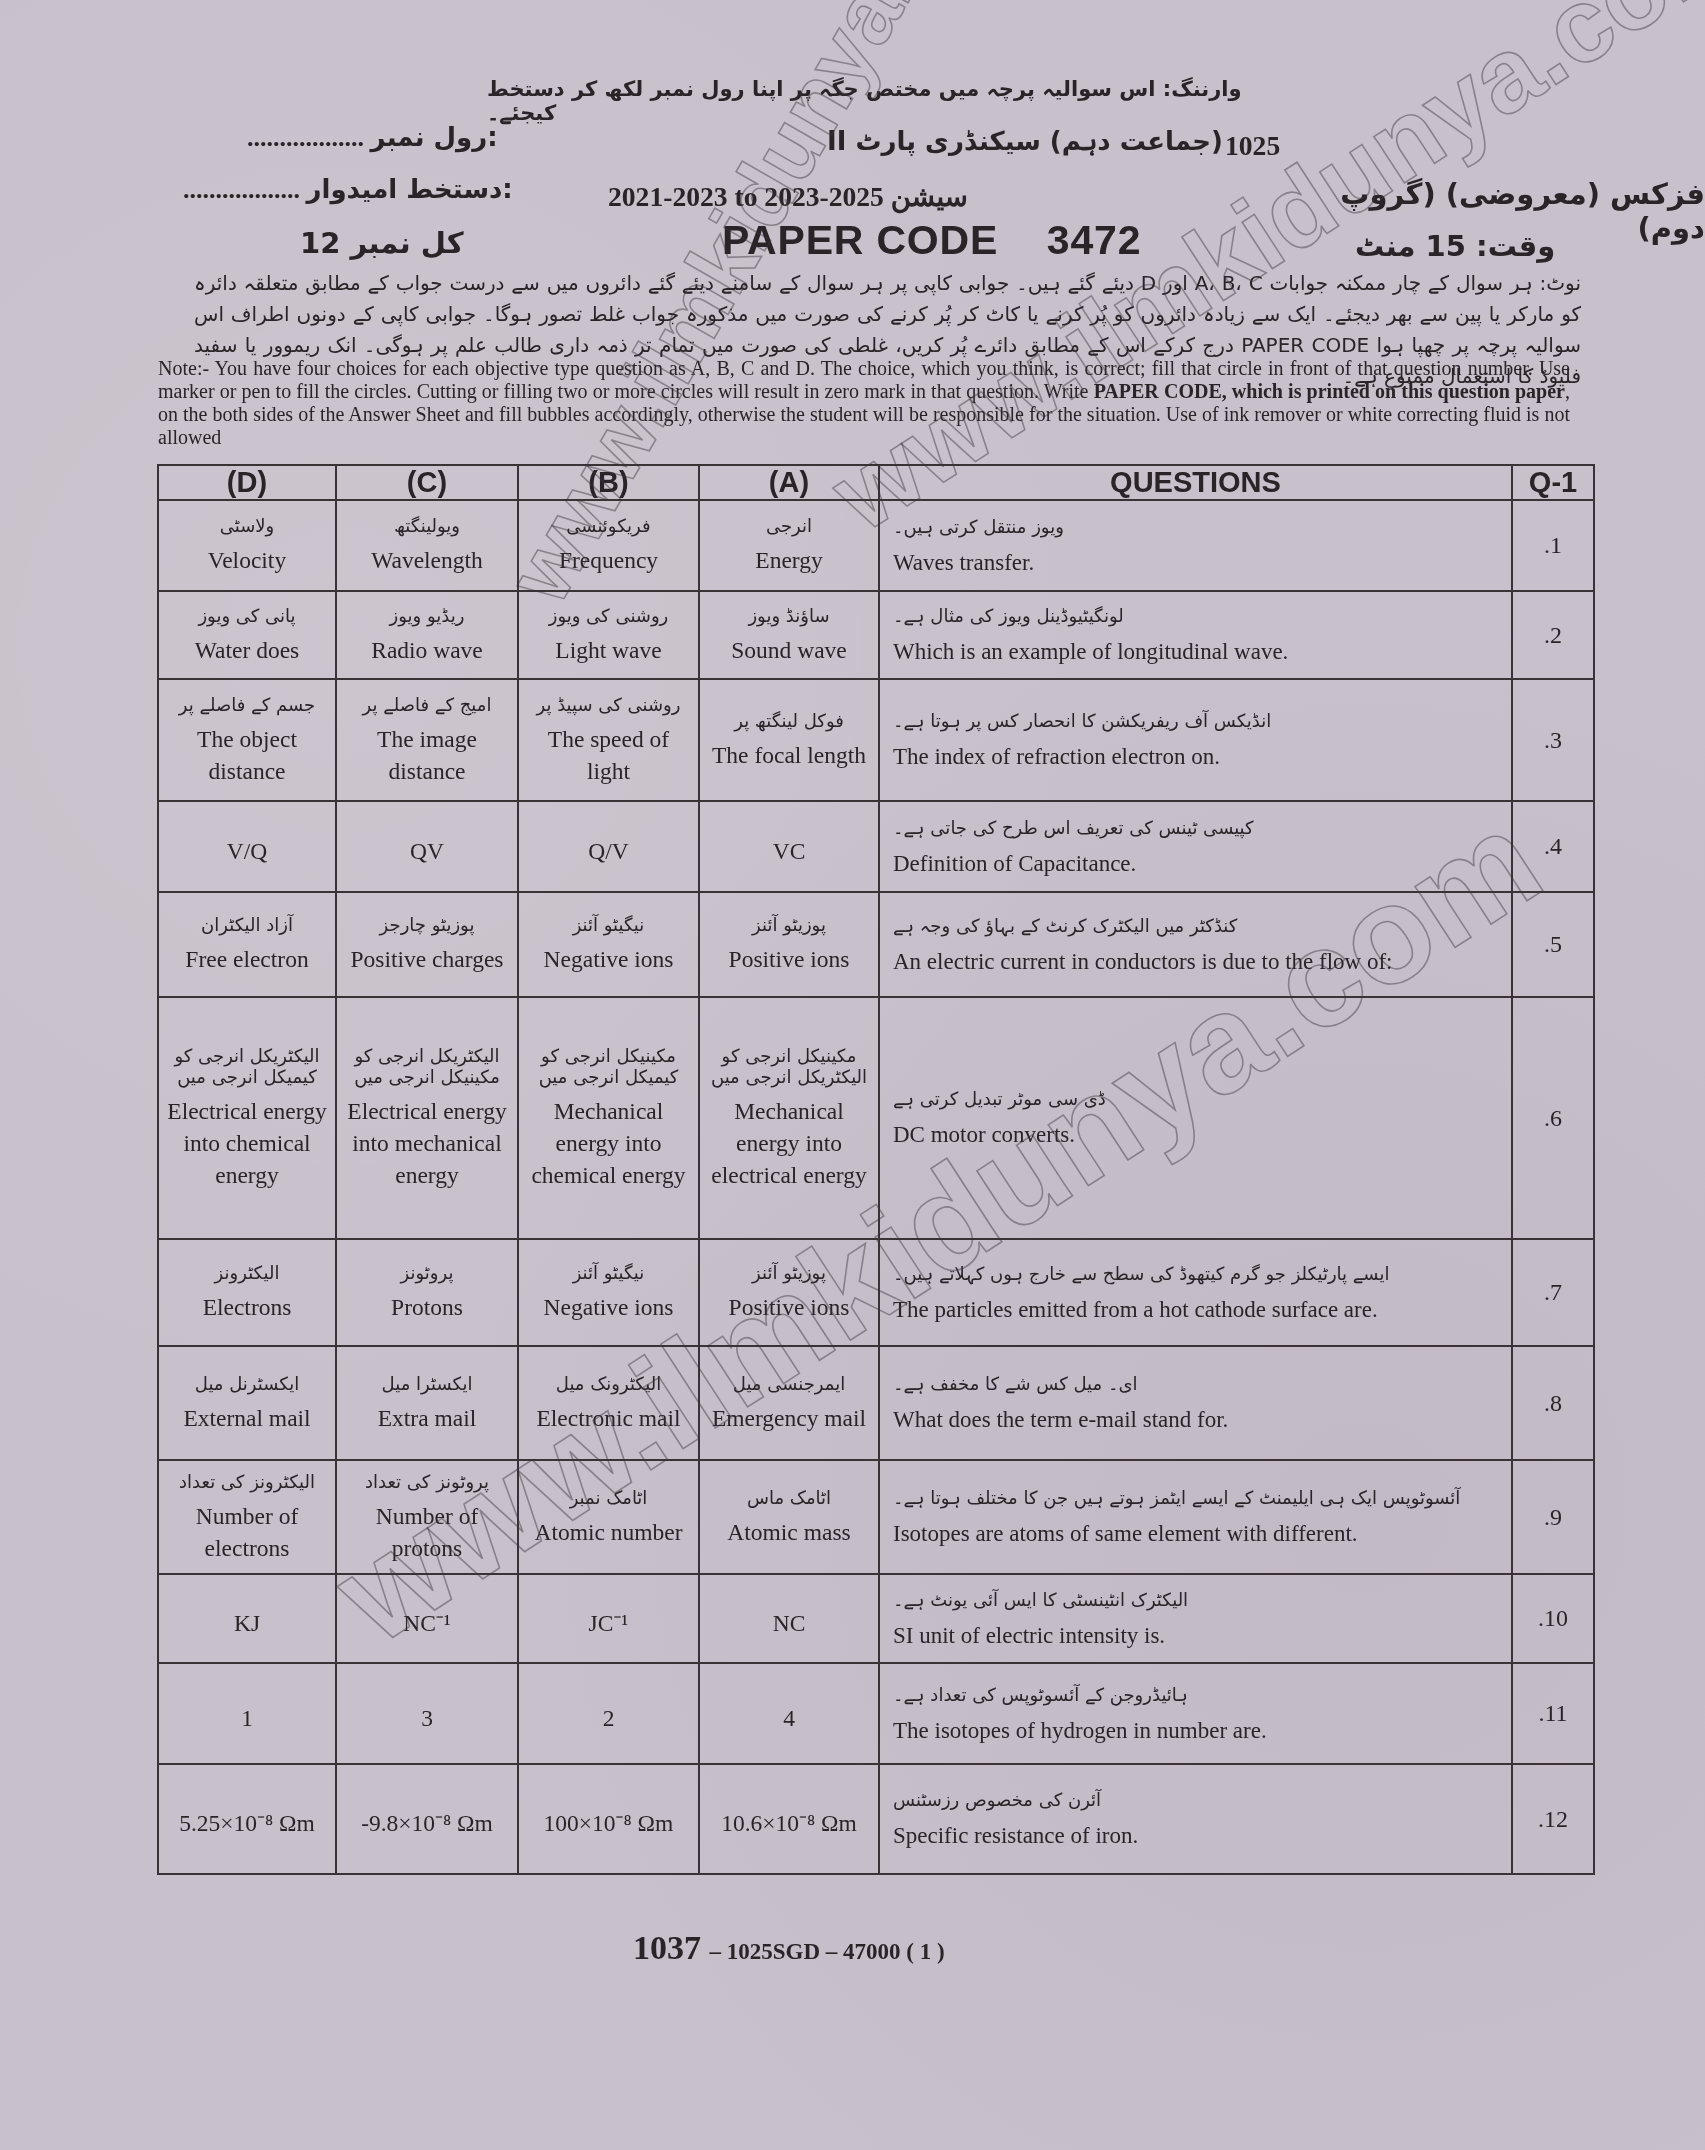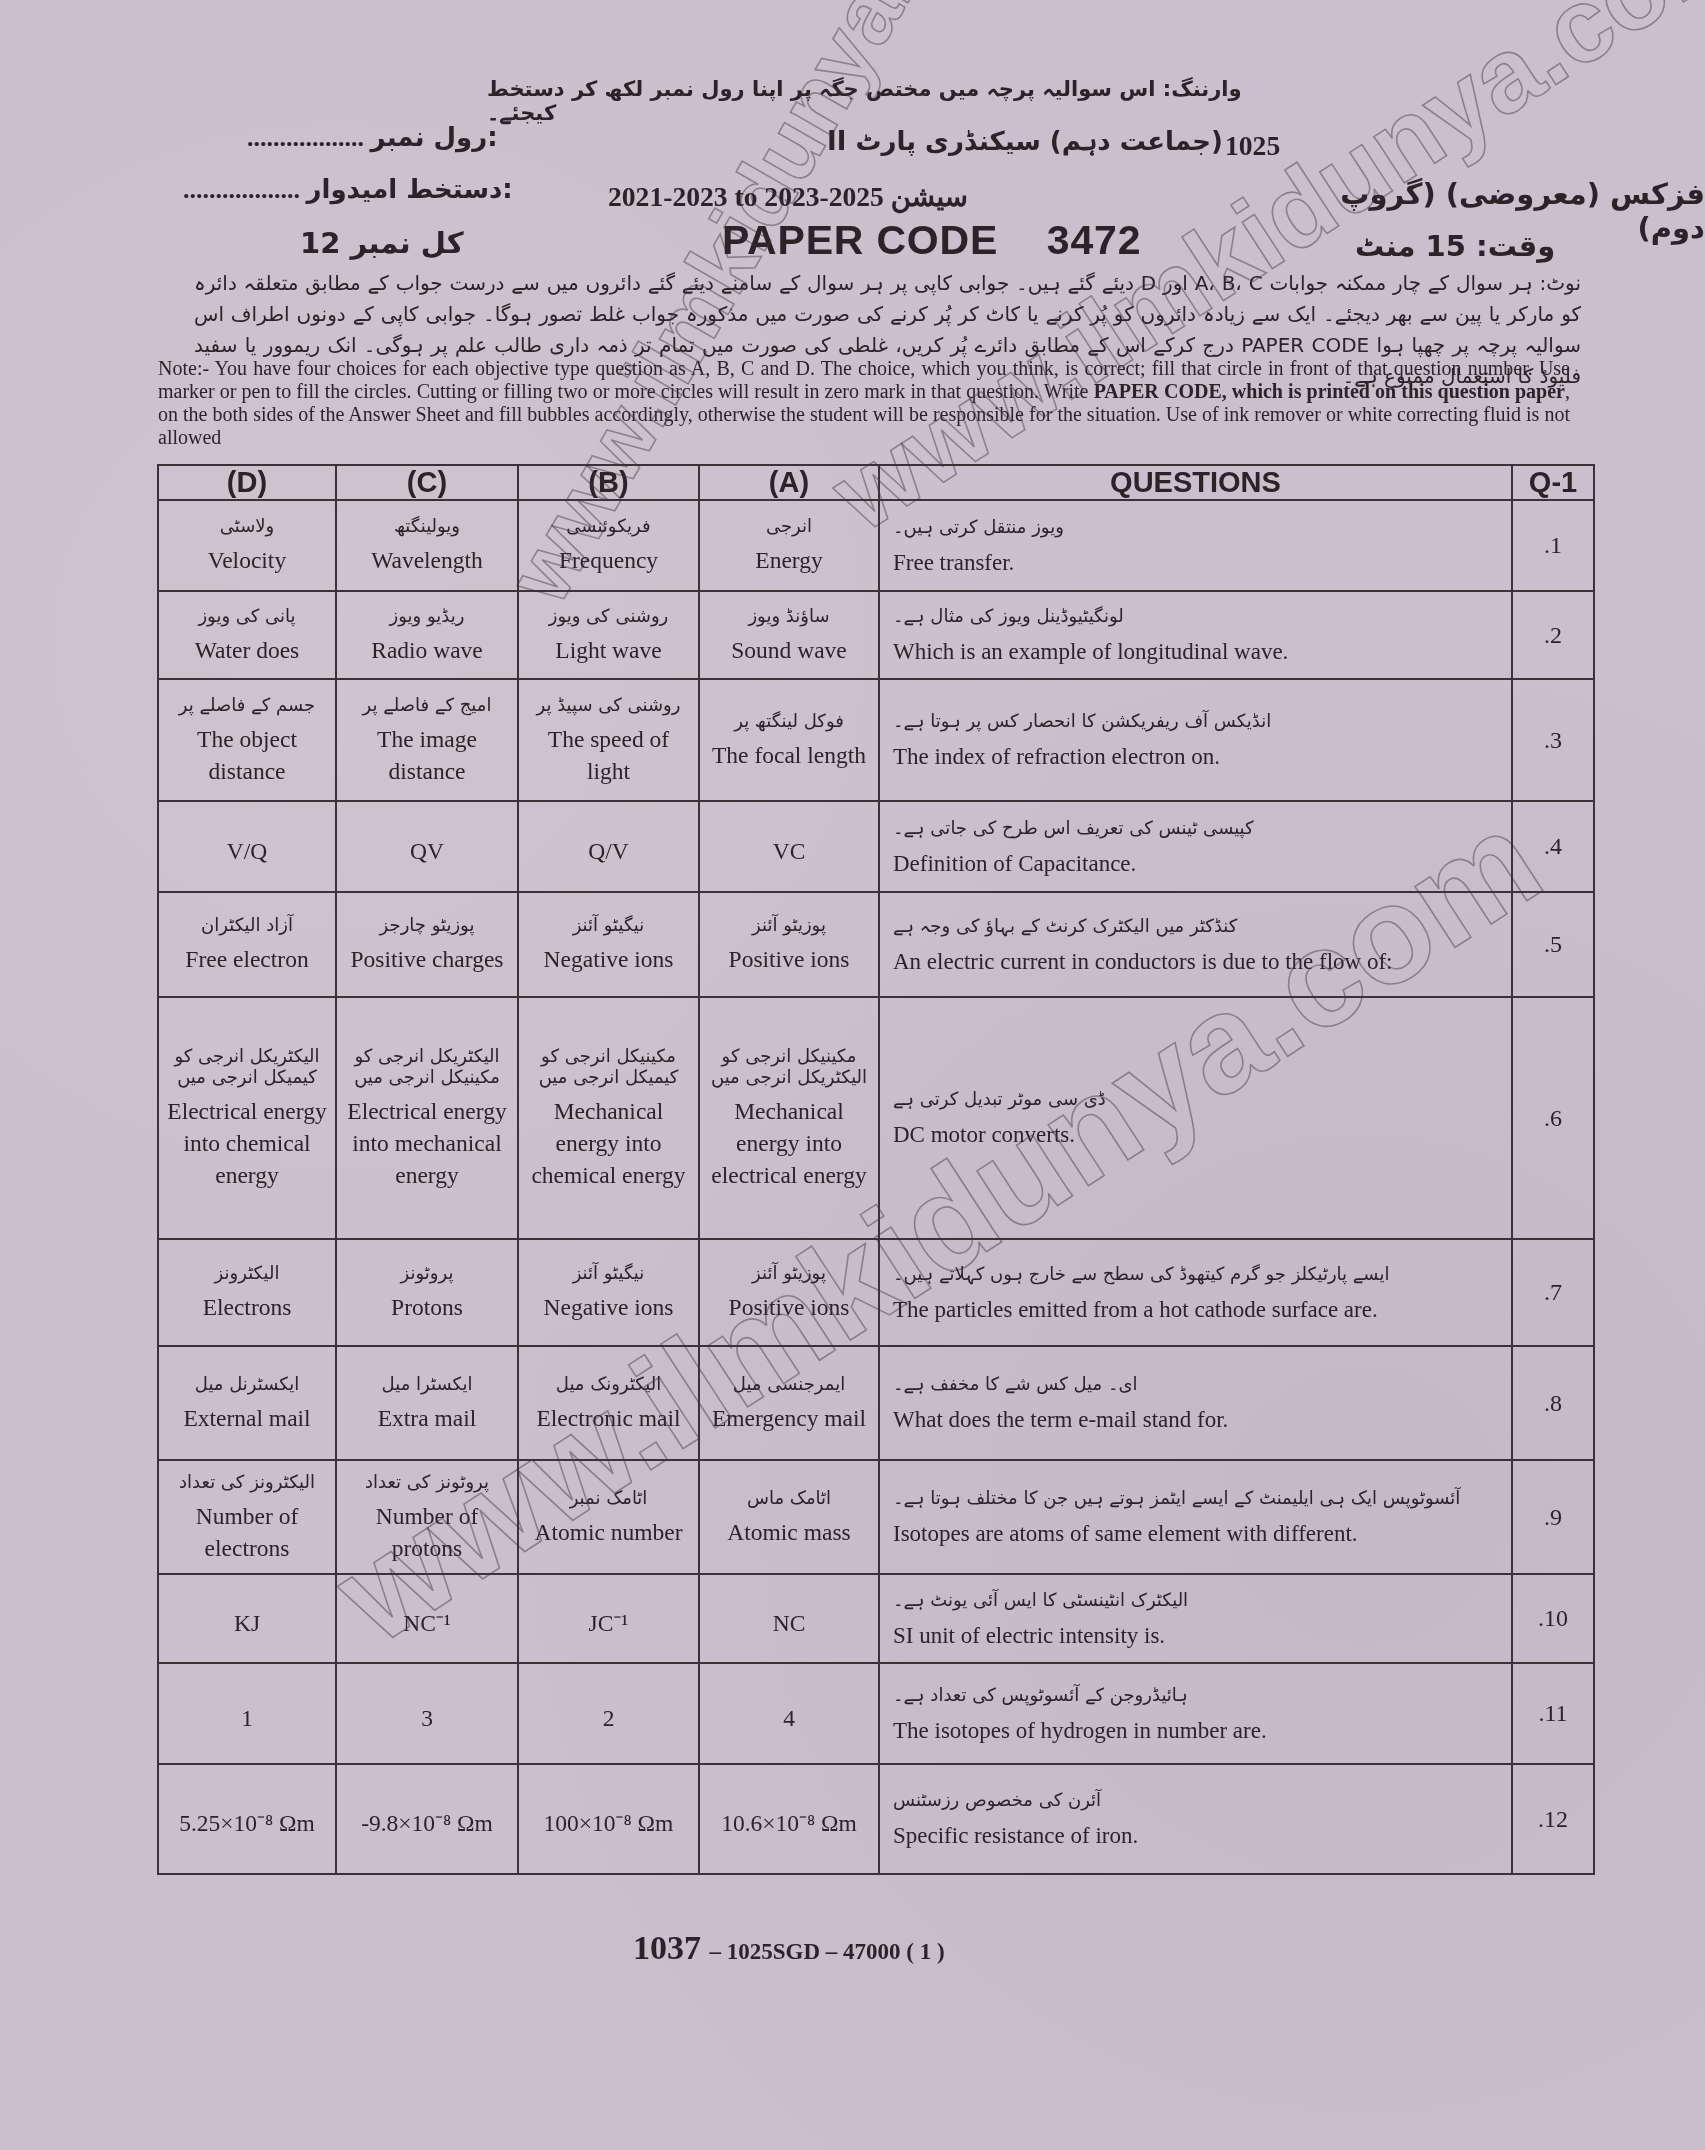--- a/index.html
+++ b/index.html
@@ -107,21 +107,21 @@
         <td class="opt">
           <span class="ur">فریکوئنسی</span>
           <span class="en">Frequency</span>
         </td>
         <td class="opt">
           <span class="ur">انرجی</span>
           <span class="en">Energy</span>
         </td>
         <td class="qtext">
           <span class="ur">ویوز منتقل کرتی ہیں۔</span>
-          <span class="en">Free transfer.</span>
+          <span class="en">Waves transfer.</span>
         </td>
         <td class="qnum">.1</td>
       </tr>
       <tr style="height: 88px;">
         <td class="opt">
           <span class="ur">پانی کی ویوز</span>
           <span class="en">Water does</span>
         </td>
         <td class="opt">
           <span class="ur">ریڈیو ویوز</span>

